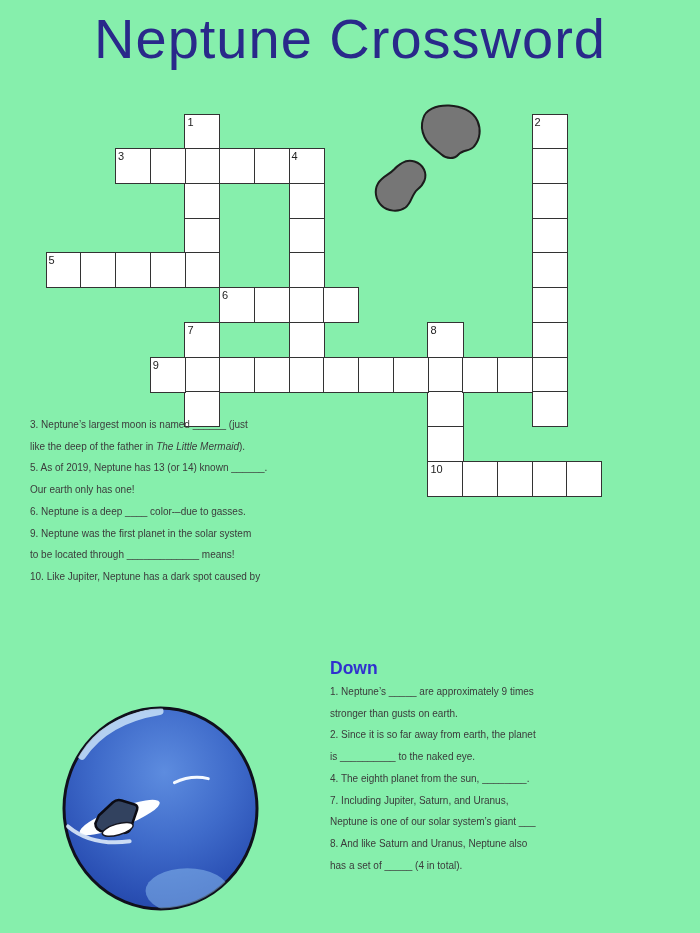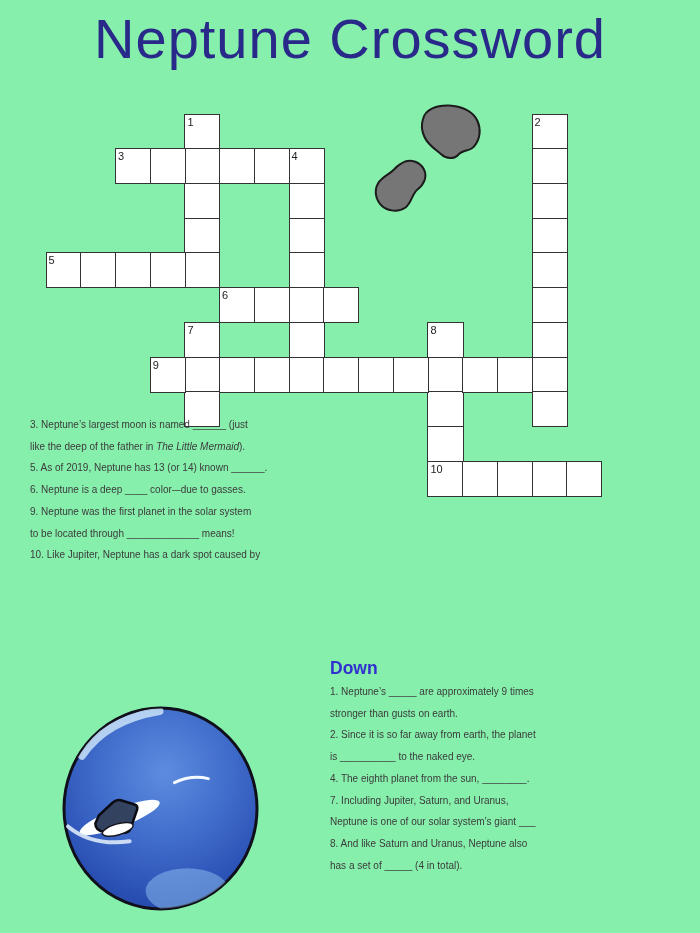--- a/index.html
+++ b/index.html
@@ -112,20 +112,21 @@
          C 411.5,194.5 412,202.5 405.5,207.5 C 398.5,212.5 387.5,211.5 381.5,205.5
          C 375.5,199.5 374,190.5 378,183.5 C 382,176.5 389.5,174.5 394,169.5
          C 397,166 399,165 402,163 Z" fill="#767676" stroke="#1c1c1c" stroke-width="2"></path>
   </svg>
 
   <div class="clues across-block">
     <div>
         <div class="clue-line"><span>3. Neptune’s largest moon is named ______ (just</span></div>
         <div class="clue-line"><span>like the deep of the father in </span><i>The Little Mermaid</i><span>).</span></div>
         <div class="clue-line"><span>5. As of 2019, Neptune has 13 (or 14) known ______.</span></div>
+        <div class="clue-line"><span>Our earth only has one!</span></div>
         <div class="clue-line"><span>6. Neptune is a deep ____ color-–due to gasses.</span></div>
         <div class="clue-line"><span>9. Neptune was the first planet in the solar system</span></div>
         <div class="clue-line"><span>to be located through _____________ means!</span></div>
         <div class="clue-line"><span>10. Like Jupiter, Neptune has a dark spot caused by</span></div>
       </div>
   </div>
 
   <div class="clues down-block">
     <div class="clue-head">Down</div>
     <div>

